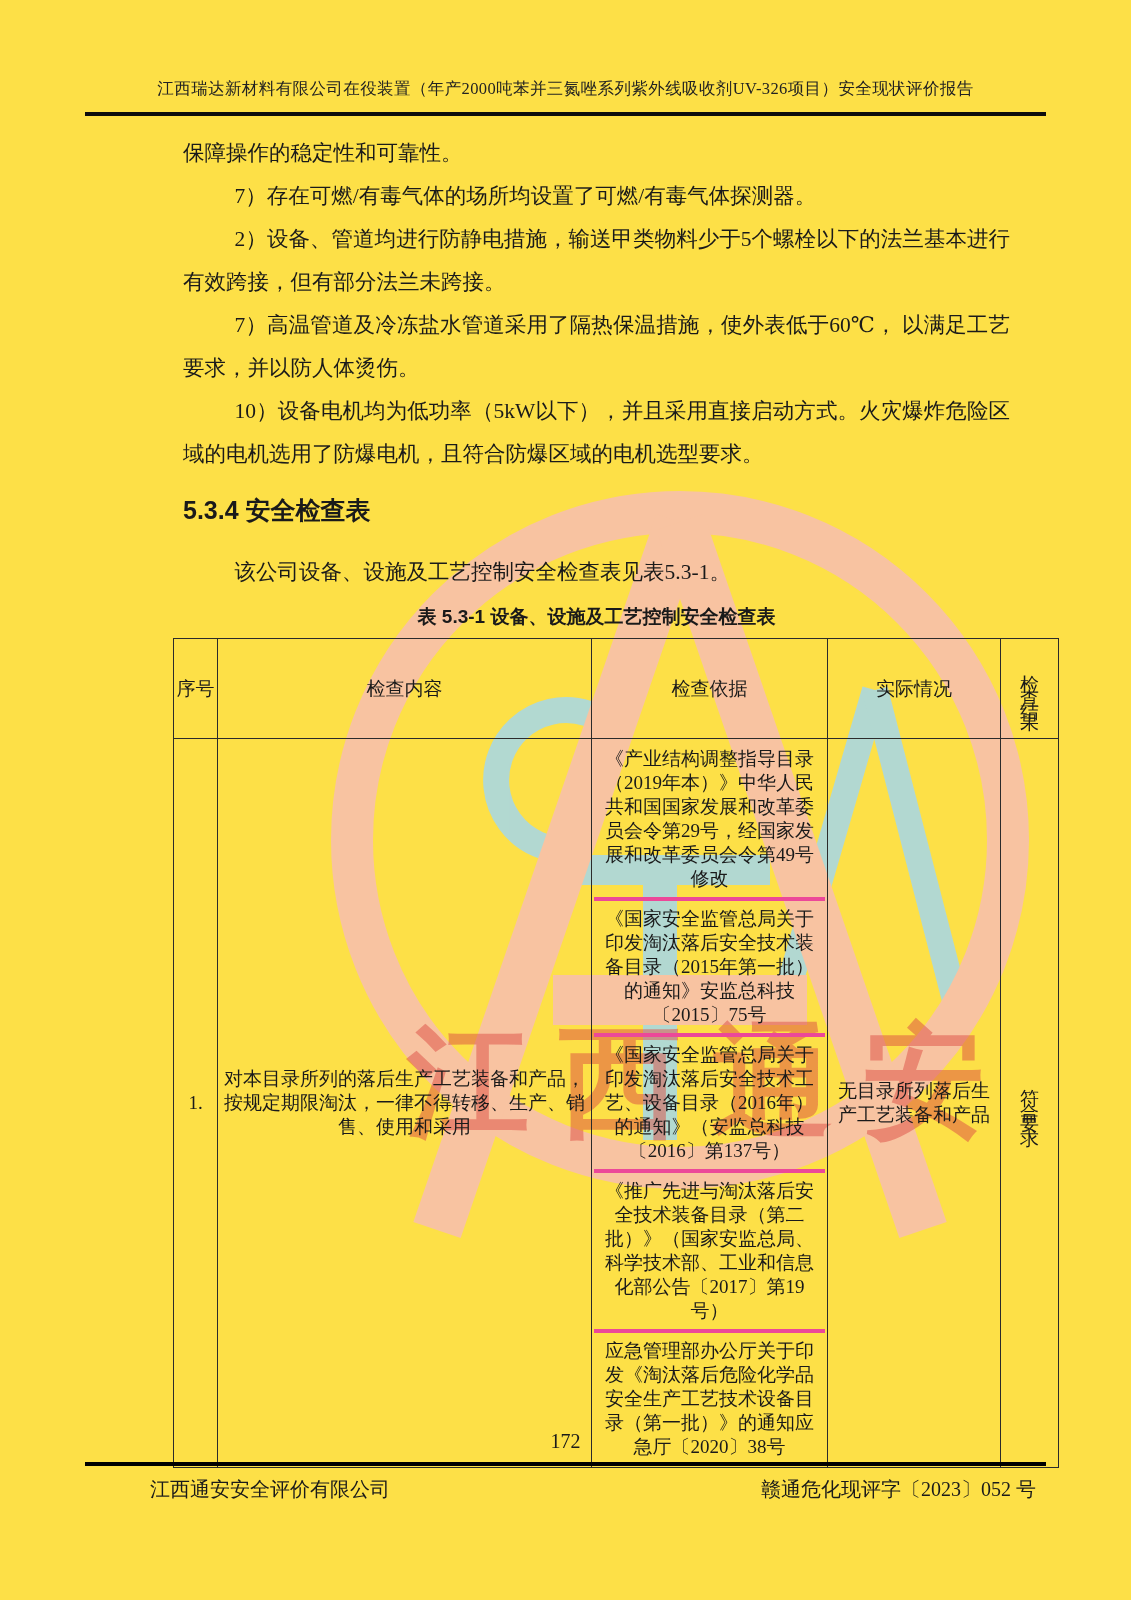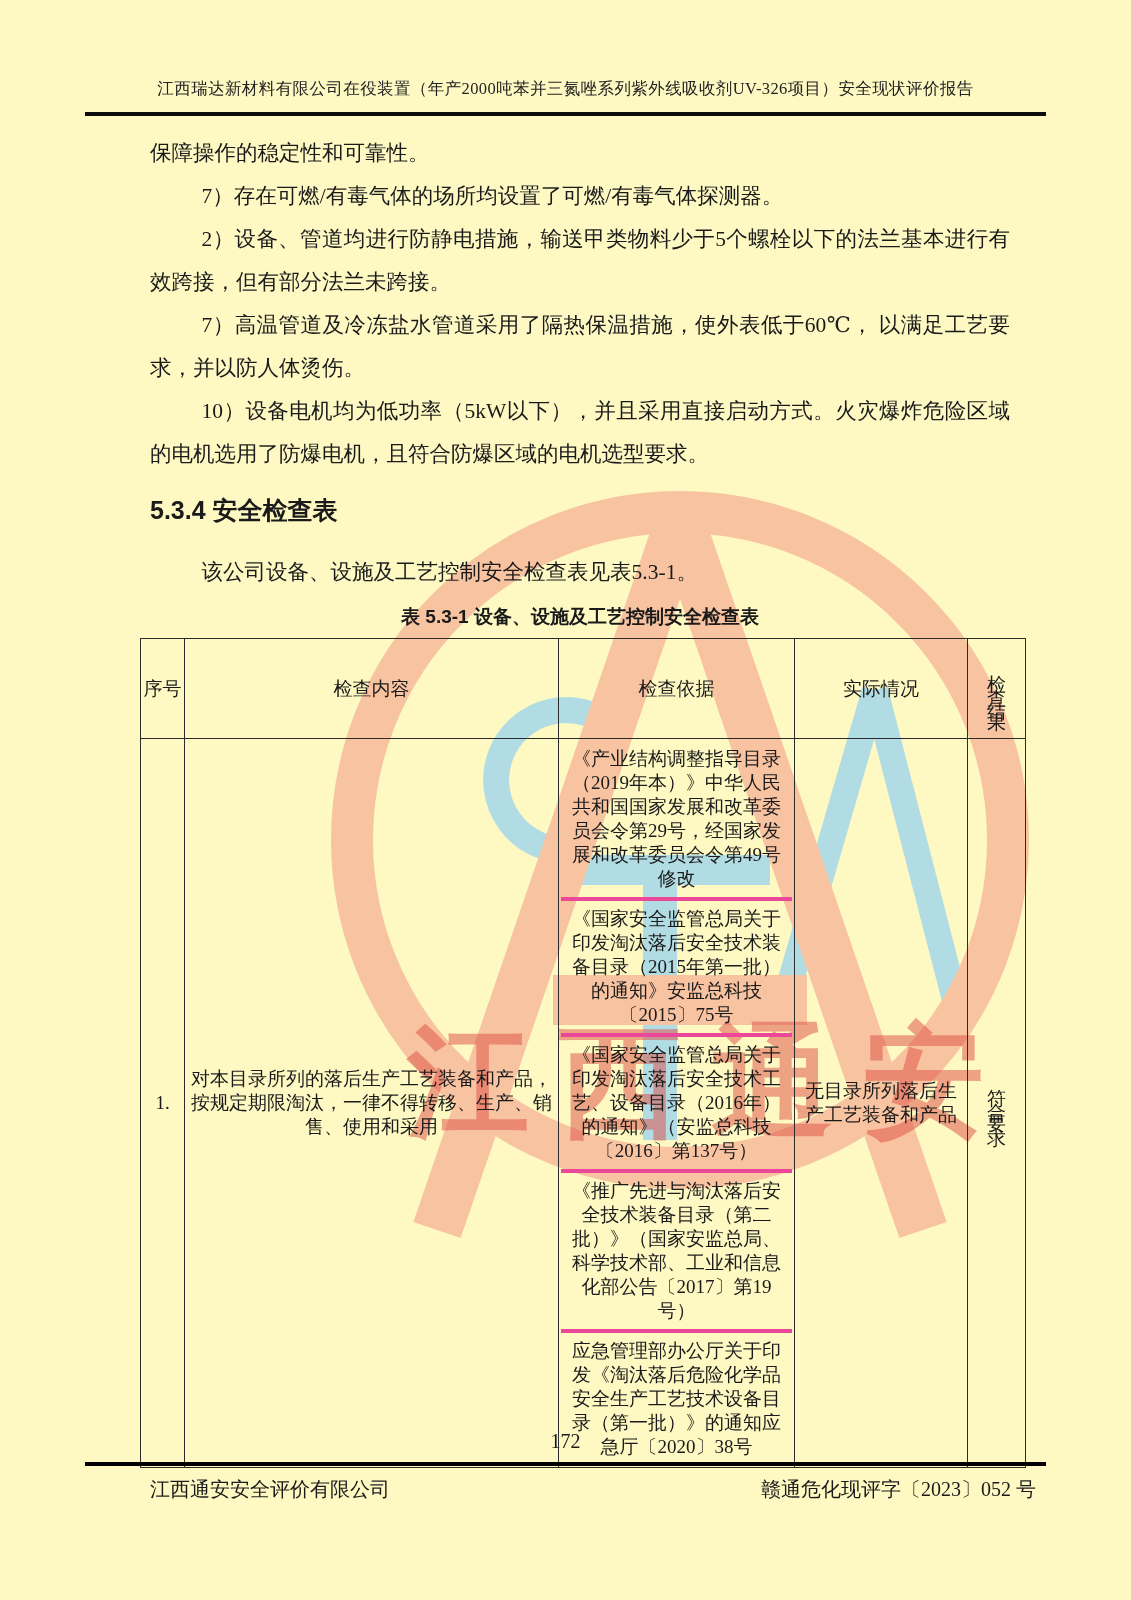--- a/index.html
+++ b/index.html
@@ -1,24 +1,25 @@
 <!DOCTYPE html>
 <html><head>
 <meta charset="utf-8">
 <style>
   * { margin:0; padding:0; box-sizing:border-box; }
   html,body { background:#e8e8e8; }
   .page {
     position:relative;
     width:1131px; height:1600px;
     margin:0 auto;
-    background:#fef9c3;
+    background:#fde047;
     overflow:hidden;
     color:#1a1a1a;
     font-family:"Liberation Serif","DejaVu Serif",serif;
+    padding-left:33px;
   }
   
   .doc-header {
     position:absolute; top:78px; left:85px; width:961px;
     text-align:center; font-size:16.5px; letter-spacing:.4px; color:#222;
     z-index:3;
   }
   .header-rule {
     position:absolute; top:112px; left:85px; width:961px; height:4px;
     background:#0d0d0d; z-index:3;

